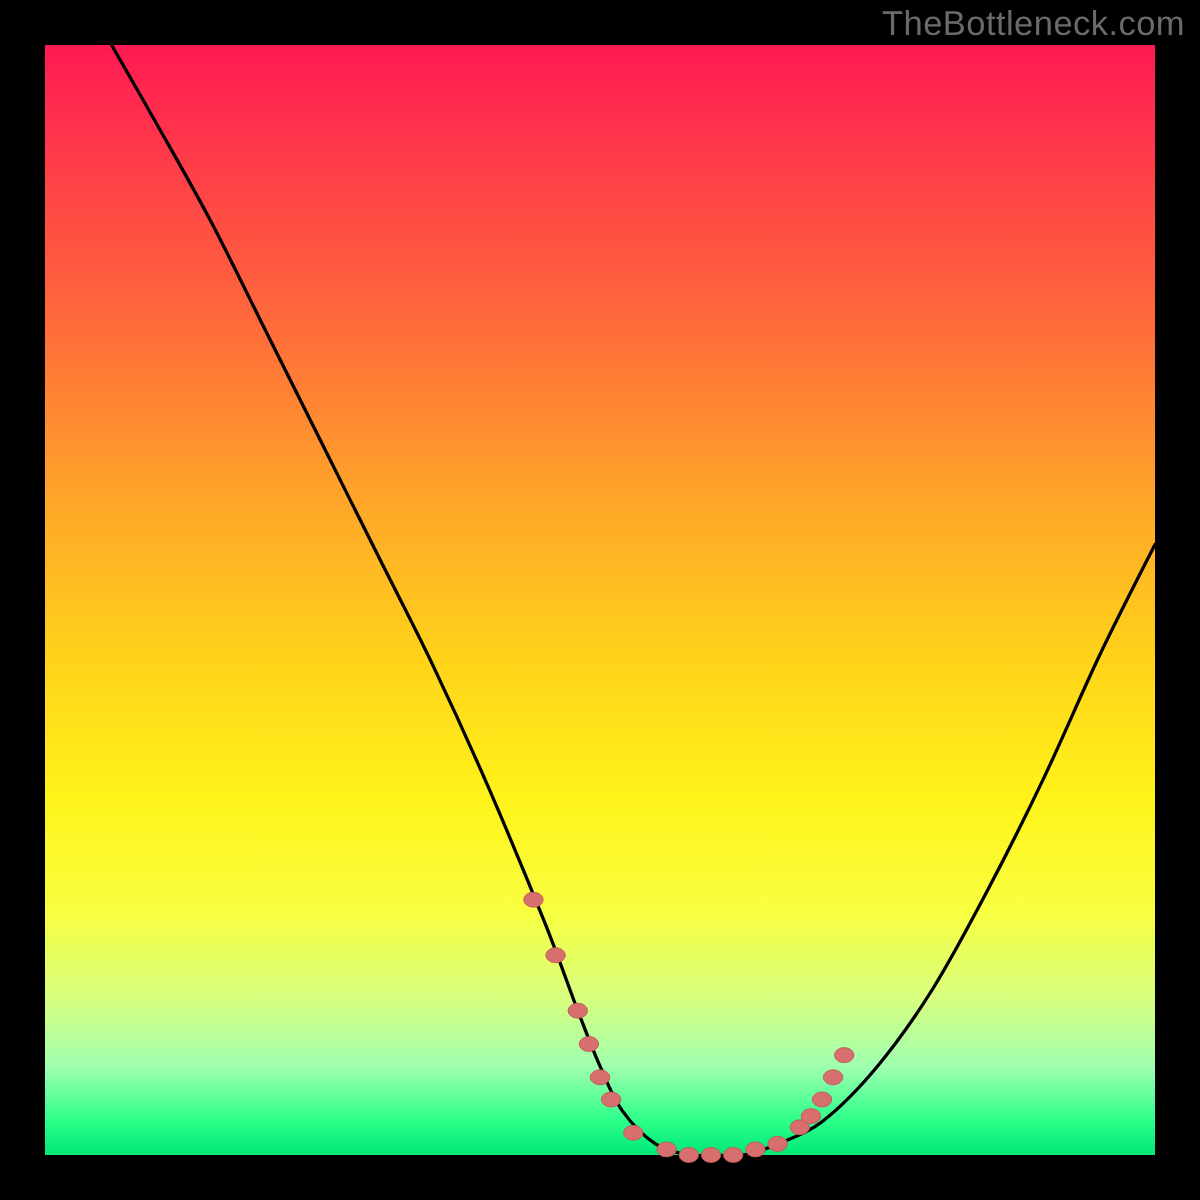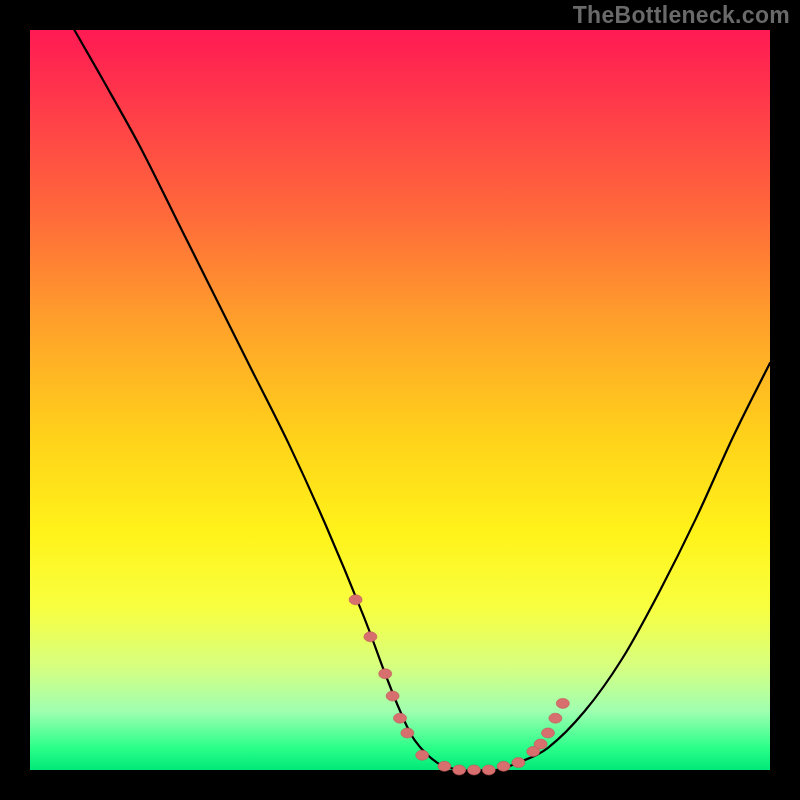--- a/index.html
+++ b/index.html
@@ -16,21 +16,21 @@
     width: 800px;
     height: 800px;
     background: #000;
   }
   .watermark {
     position: absolute;
     top: 2px;
     right: 10px;
     color: #6a6a6a;
     font-size: 23px;
-    font-weight: 700;
+    font-weight: 400;
     letter-spacing: 0.3px;
     z-index: 20;
     user-select: none;
   }
   .plot-area {
     position: absolute;
     left: 30px;
     top: 30px;
     width: 740px;
     height: 740px;

